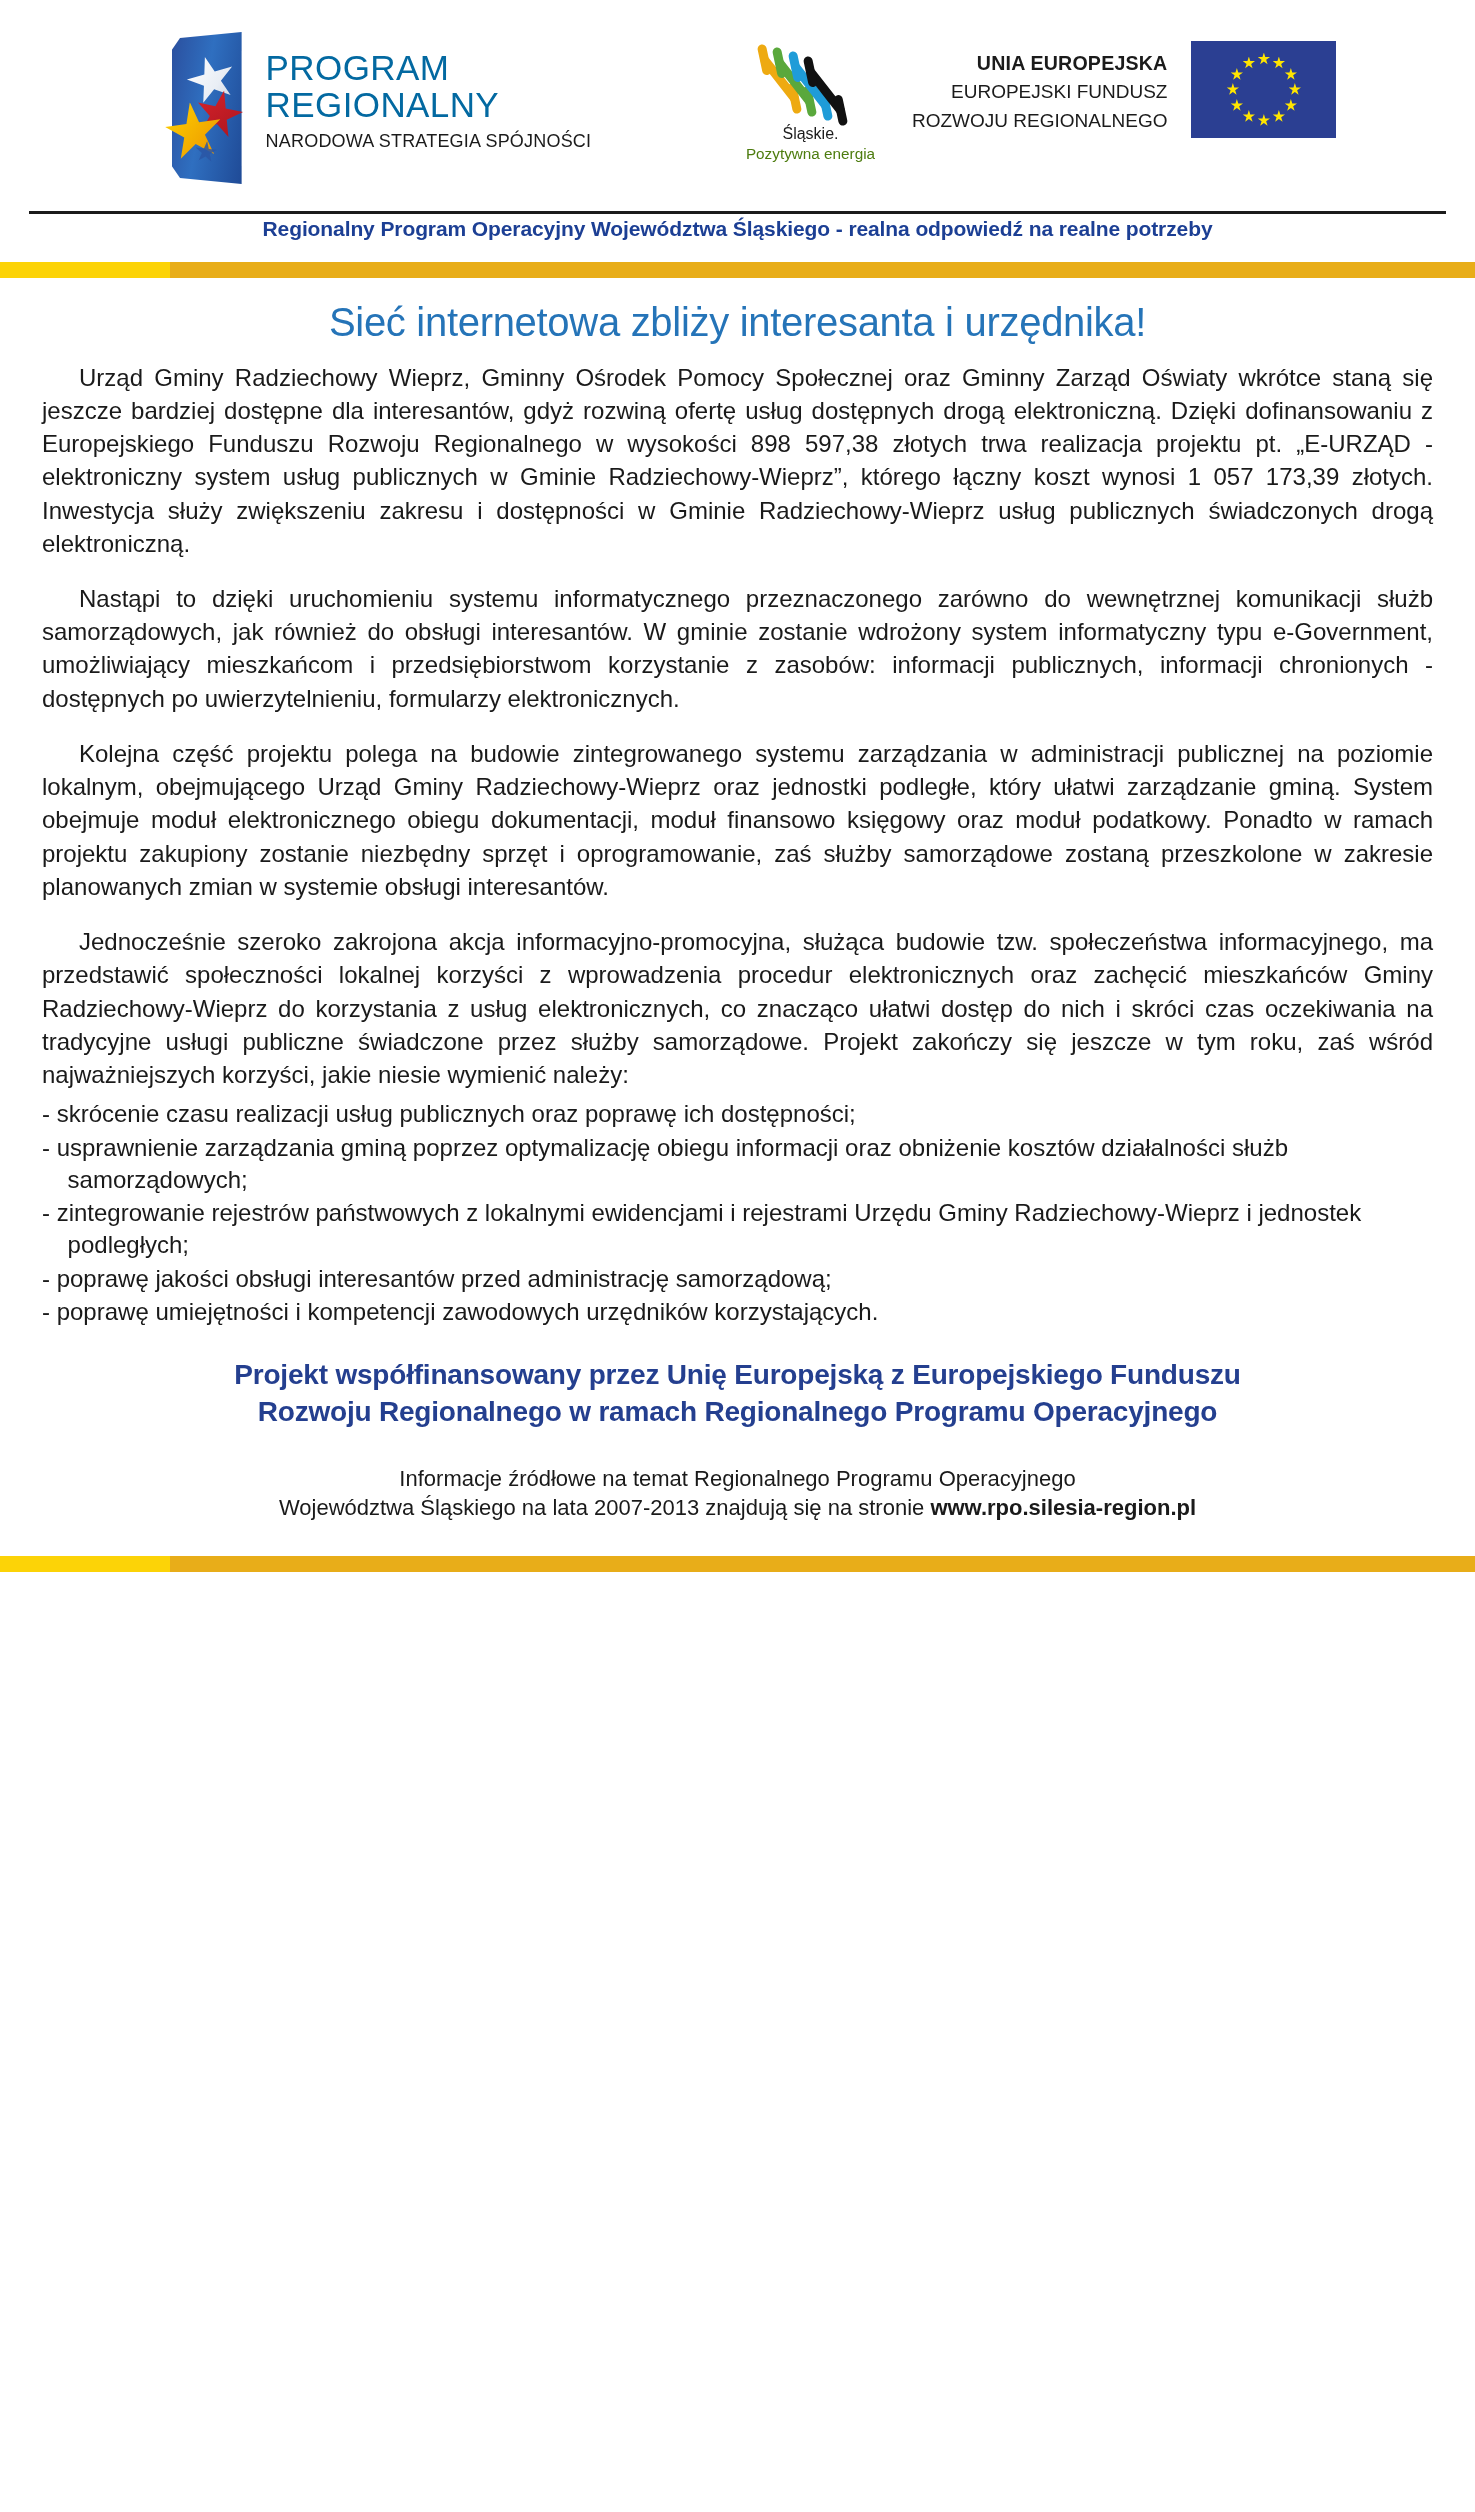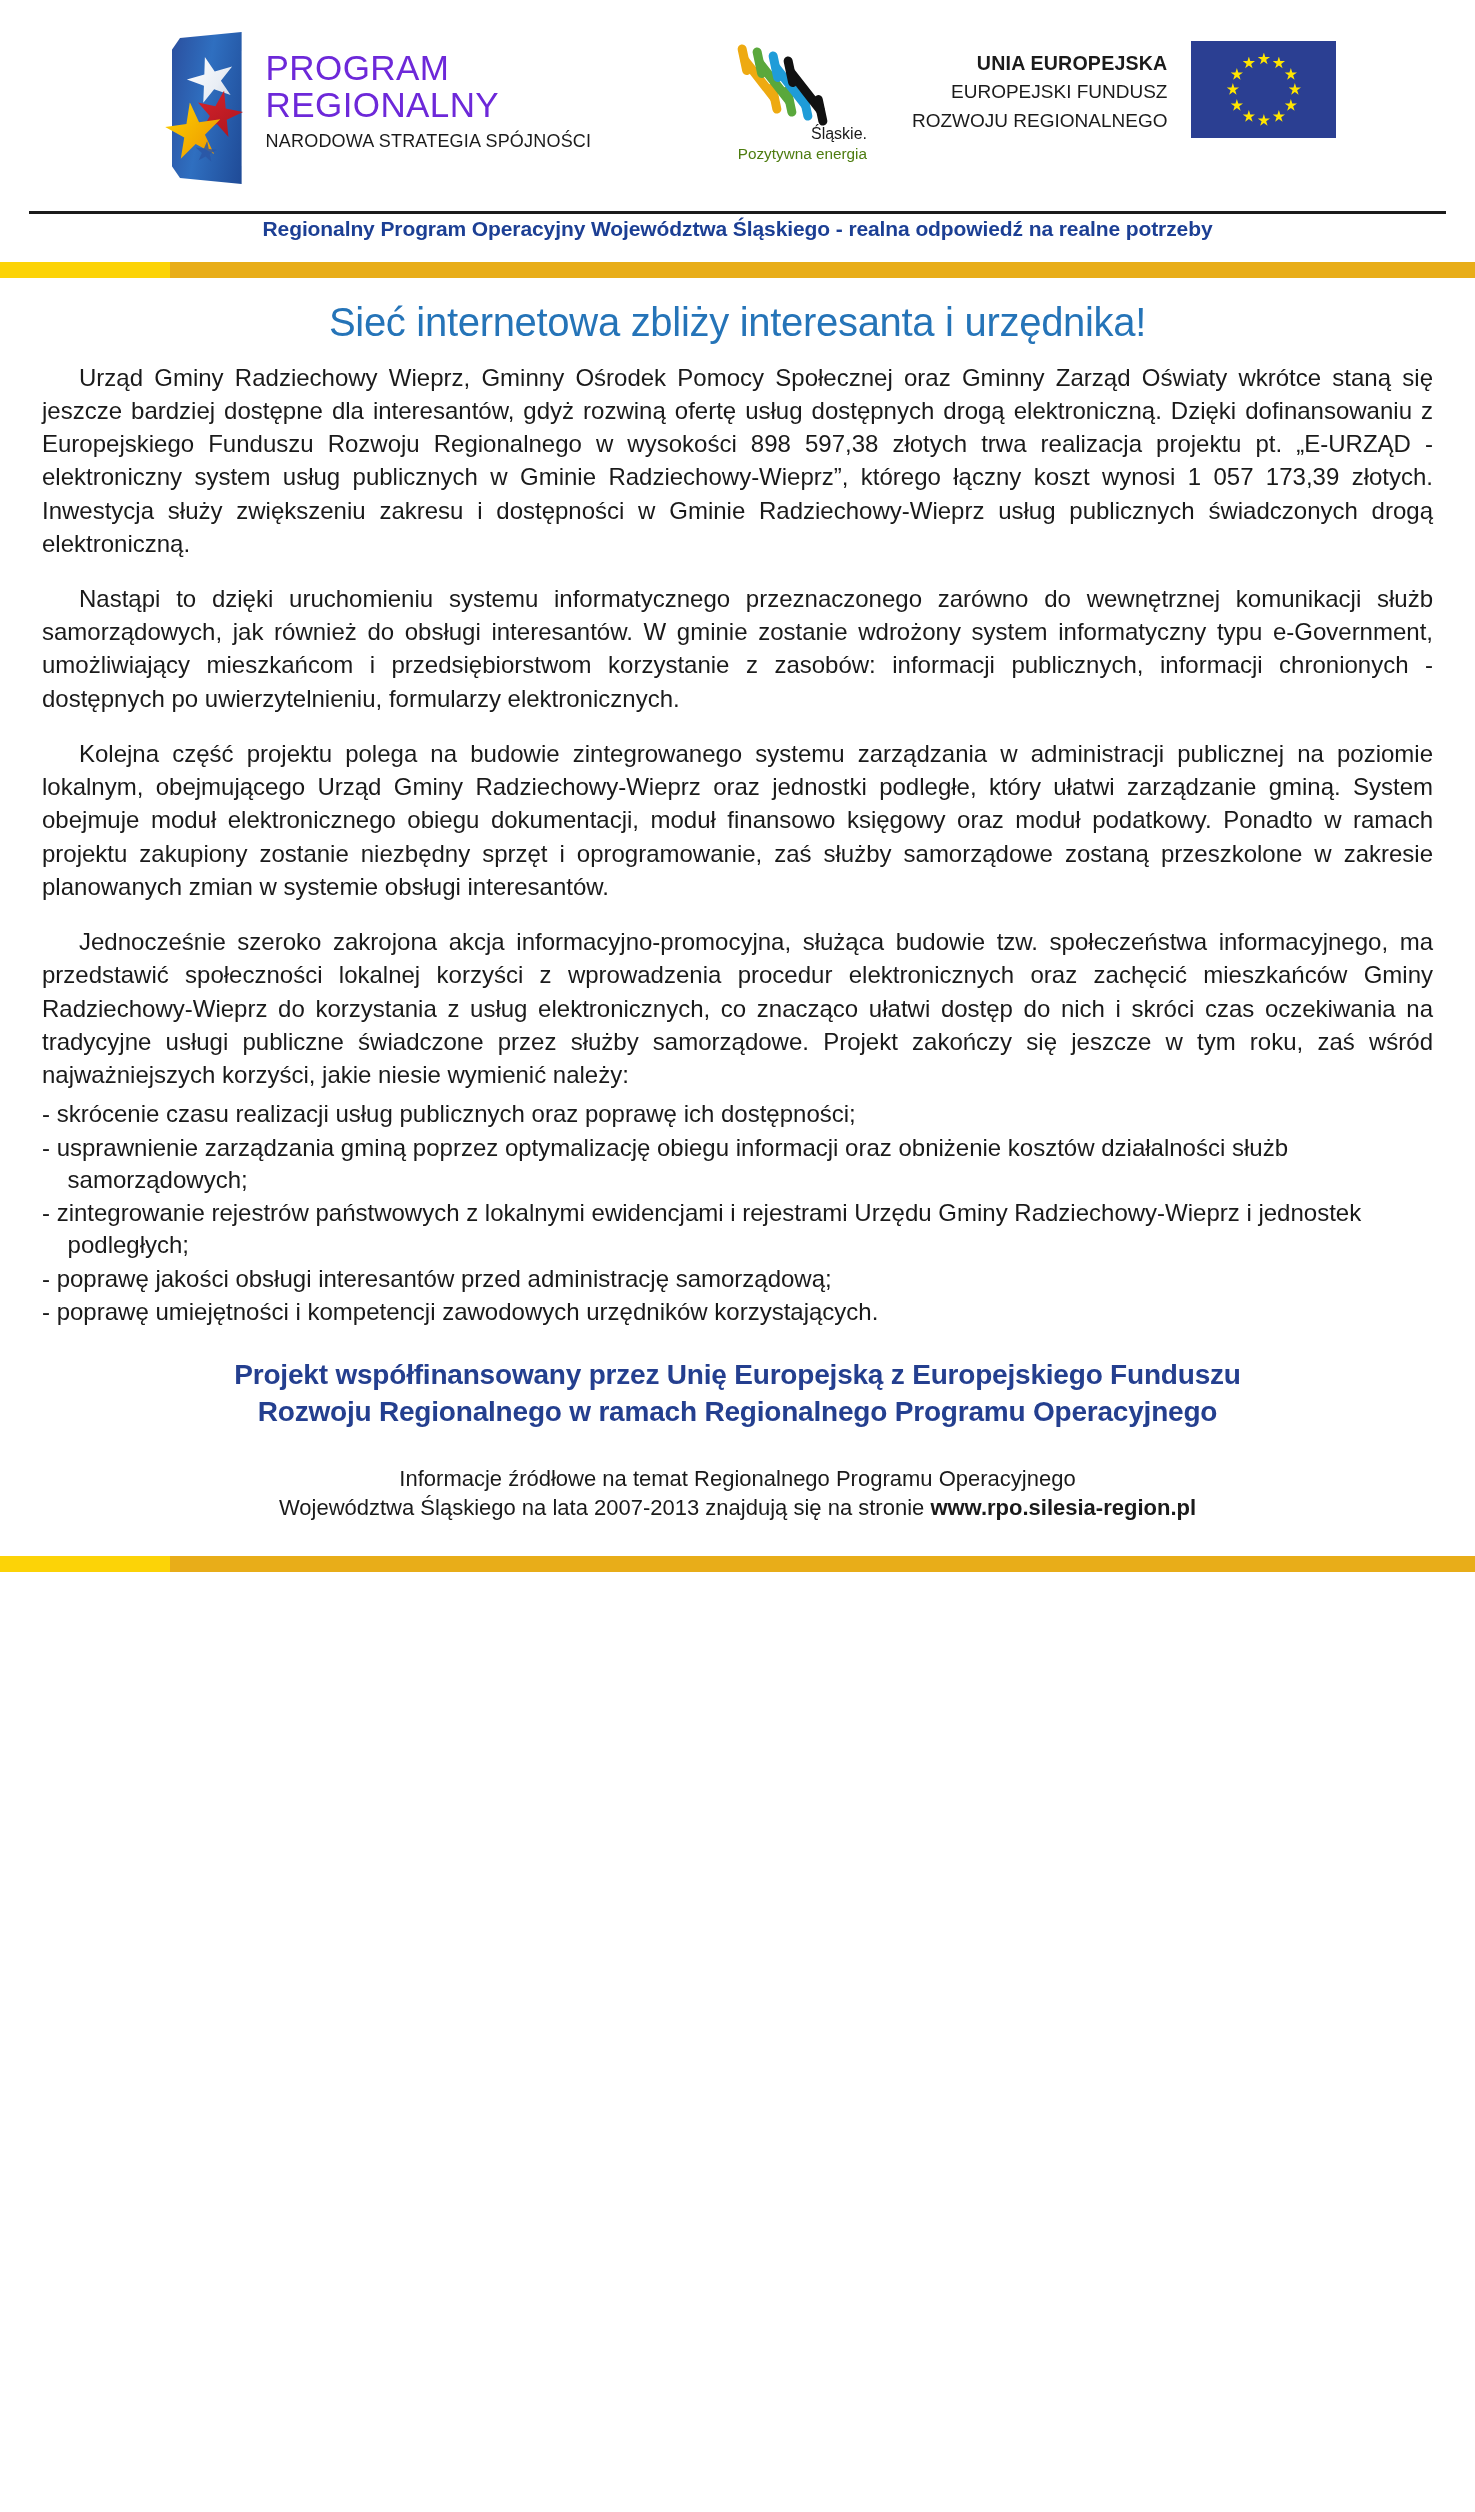--- a/index.html
+++ b/index.html
@@ -74,38 +74,38 @@
   }
   .pr-words {
     margin-left: 13.6px;
     padding-top: 17px;
   }
   .pr-words .pr-line {
     font-family: "Liberation Sans", sans-serif;
     font-size: 35px;
     line-height: 1.06;
     letter-spacing: 0.4px;
-    color: #6d28d9;
+    color: #0369a1;
     font-weight: 400;
   }
   .pr-words .pr-sub {
     margin-top: 7.7px;
     font-size: 18px;
     letter-spacing: 0.2px;
     color: #1b1b1b;
     white-space: nowrap;
   }
 
   
   .sl-logo {
     position: absolute;
-    left: 714px;
+    left: 734px;
     top: 37px;
     width: 153px;
-    text-align: right;
+    text-align: center;
   }
   .sl-mark {
     position: relative;
     width: 82px;
     height: 82px;
     margin: 0 auto 5.1px;
   }
   .sl-s {
     position: absolute;
     width: 9.4px;

